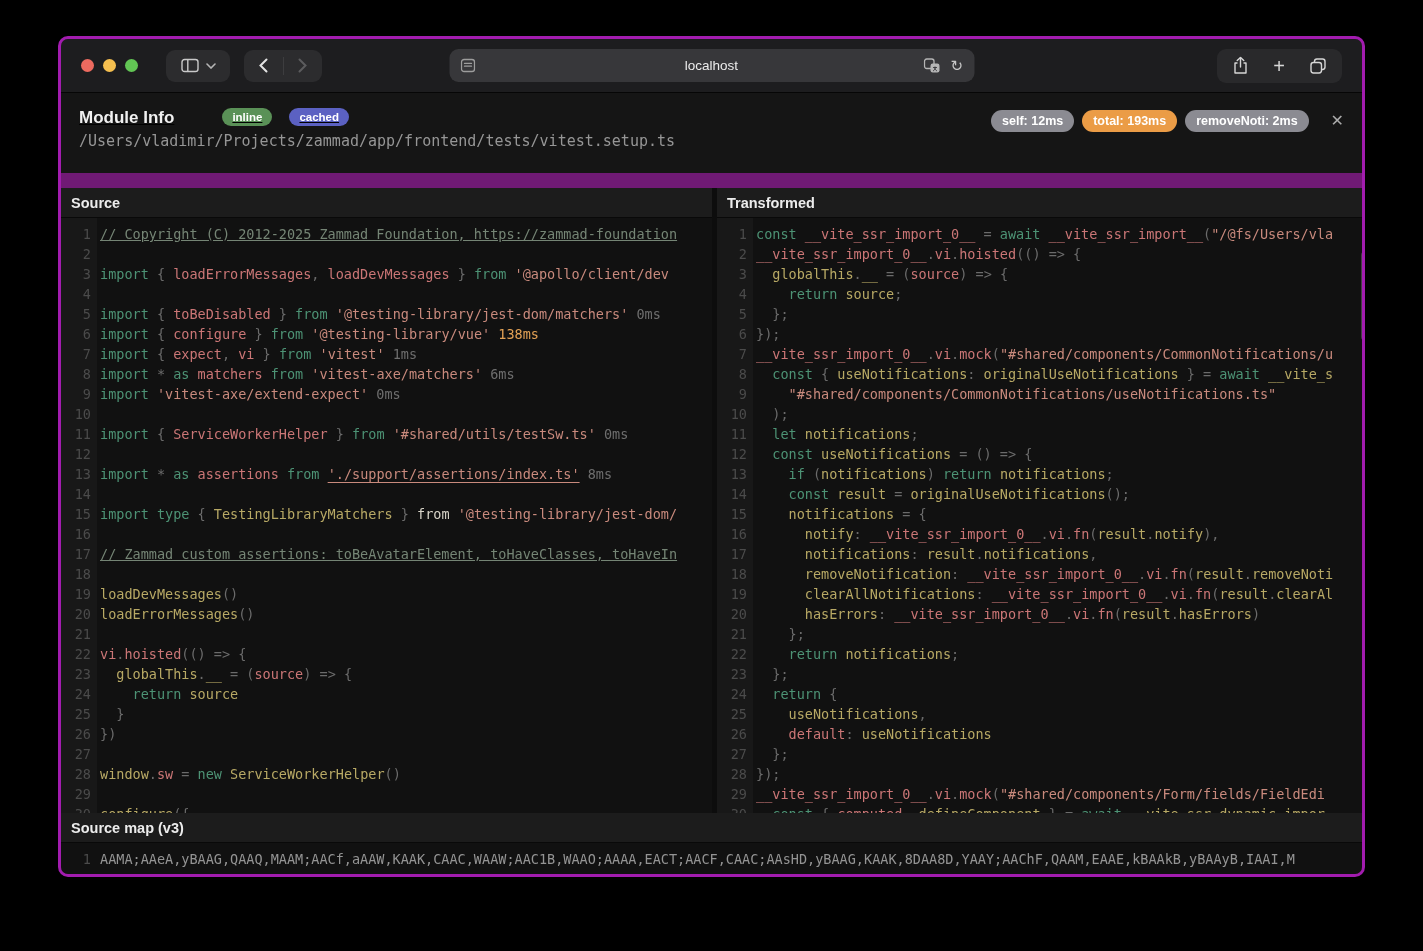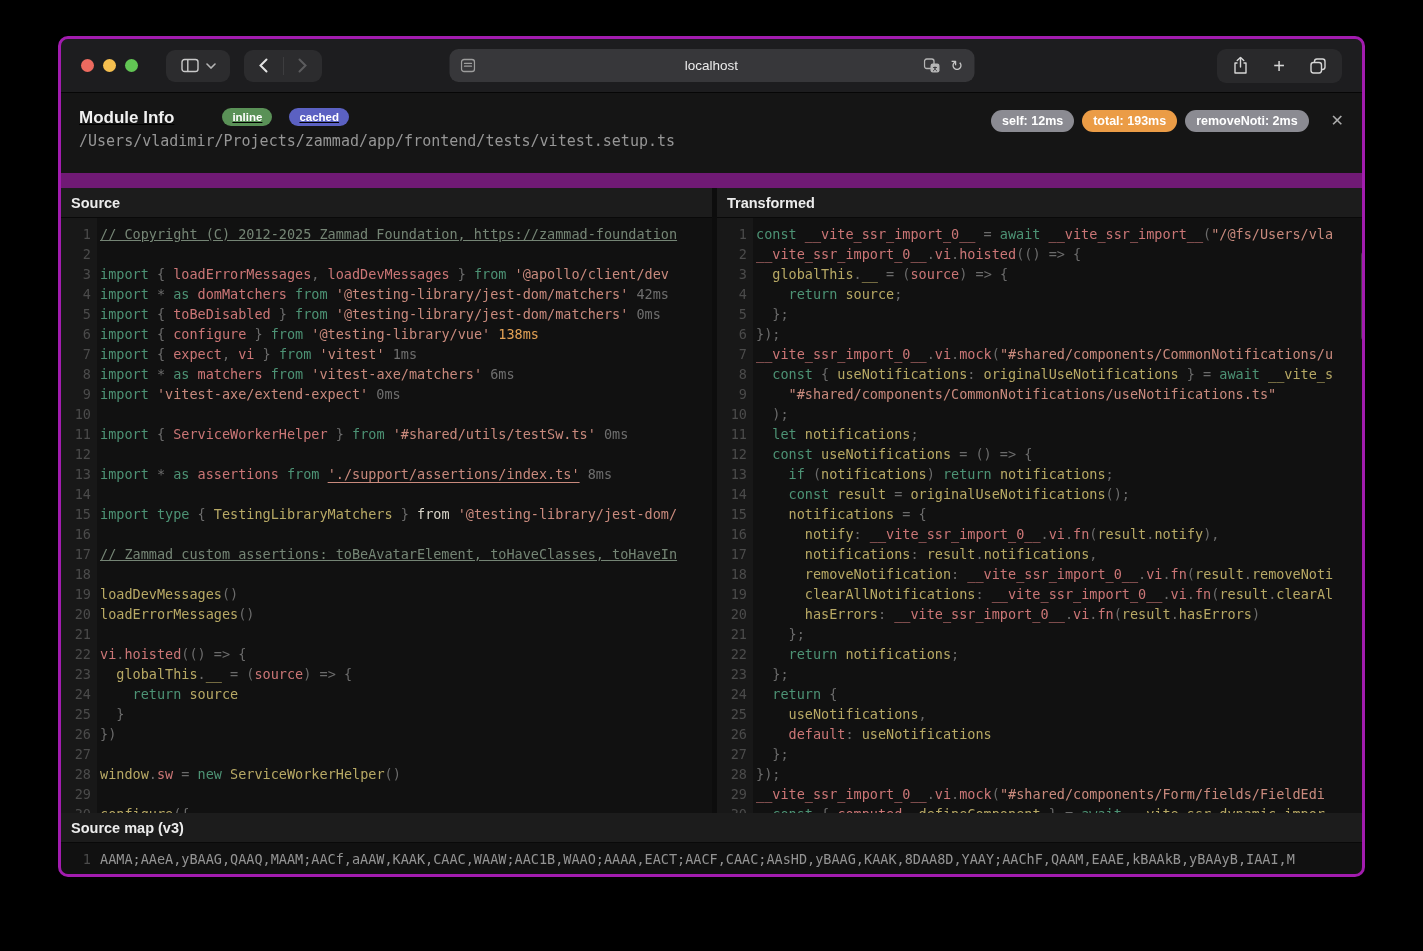--- a/index.html
+++ b/index.html
@@ -192,21 +192,20 @@
           <div class="code-line">
             <span class="ln">2</span>
             <span class="lc"></span>
           </div>
           <div class="code-line">
             <span class="ln">3</span>
             <span class="lc"><span class="tok-kw">import</span><span class="tok-pun"> { </span><span class="tok-id">loadErrorMessages</span><span class="tok-pun">, </span><span class="tok-id">loadDevMessages</span><span class="tok-pun"> } </span><span class="tok-kw">from</span><span class="tok-str"> '@apollo/client/dev</span></span>
           </div>
           <div class="code-line">
             <span class="ln">4</span>
-            <span class="lc"><span class="tok-kw">import</span><span class="tok-pun"> * </span><span class="tok-kw">as</span><span class="tok-id"> domMatchers</span><span class="tok-kw"> from</span><span class="tok-str"> '@testing-library/jest-dom/matchers'</span><span class="tok-tim"> 42ms</span></span>
           </div>
           <div class="code-line">
             <span class="ln">5</span>
             <span class="lc"><span class="tok-kw">import</span><span class="tok-pun"> { </span><span class="tok-id">toBeDisabled</span><span class="tok-pun"> } </span><span class="tok-kw">from</span><span class="tok-str"> '@testing-library/jest-dom/matchers'</span><span class="tok-tim"> 0ms</span></span>
           </div>
           <div class="code-line">
             <span class="ln">6</span>
             <span class="lc"><span class="tok-kw">import</span><span class="tok-pun"> { </span><span class="tok-id">configure</span><span class="tok-pun"> } </span><span class="tok-kw">from</span><span class="tok-str"> '@testing-library/vue'</span><span class="tok-timh"> 138ms</span></span>
           </div>
           <div class="code-line">

